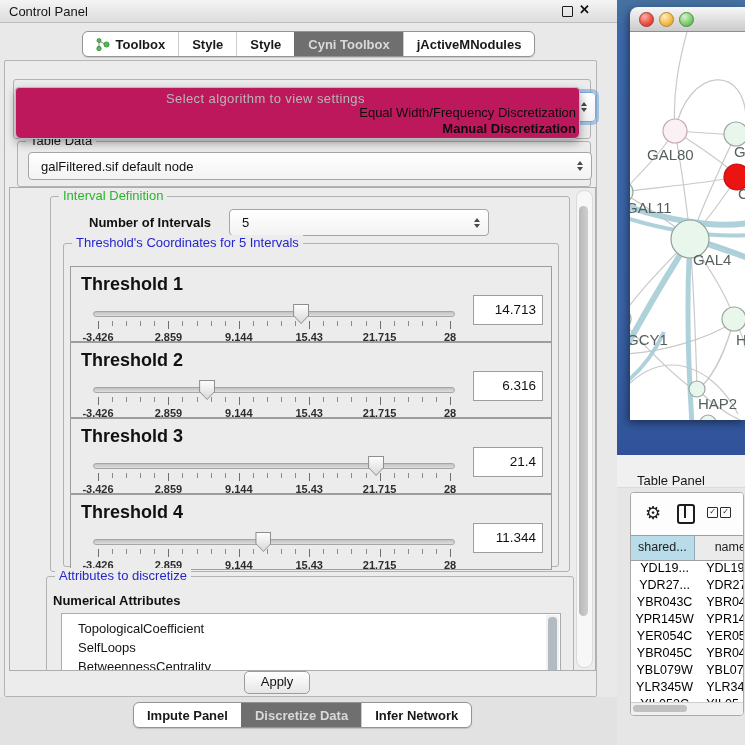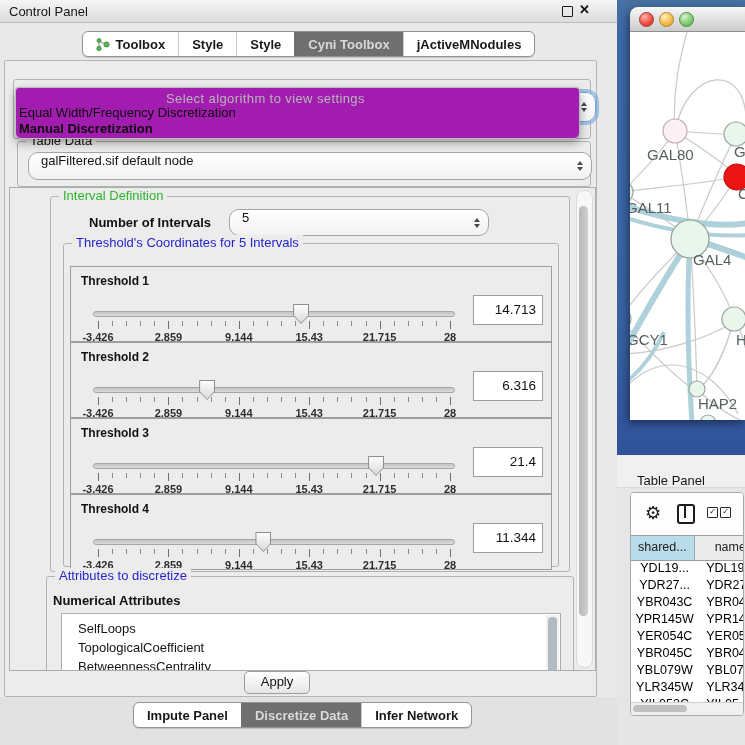--- a/index.html
+++ b/index.html
@@ -27,48 +27,48 @@
 
   #cp-content{position:absolute;left:4px;top:60px;width:591px;height:635px;
     background:#ececec;border:1px solid #b4b4b4;border-radius:2px;}
 
   .groupbox{position:absolute;border:1px solid #b2b2b2;border-radius:3px;}
   .gb-title{position:absolute;top:-9px;left:8px;background:#ececec;padding:0 4px;font-size:13px;color:#141414;white-space:nowrap;}
   .gb-title.bold{font-weight:bold;}
   .gb-title.green{color:#2db32d;}
   .gb-title.blue{color:#2525cf;}
 
-  .combo{position:absolute;background:linear-gradient(#ffffff,#f2f2f2);border:1px solid #a5a5a5;border-radius:10px;
-    font-size:13px;color:#111;display:flex;align-items:flex-start;padding-left:12px;}
+  .combo{position:absolute;background:linear-gradient(#ffffff,#f2f2f2);border:1px solid #a5a5a5;border-radius:4px;
+    font-size:13px;color:#111;display:flex;align-items:center;padding-left:12px;}
   .combo.focused{border-color:#7aa7d9;box-shadow:0 0 0 3px rgba(115,165,220,.6);}
   .stepper{position:absolute;right:8px;top:50%;transform:translateY(-50%);display:flex;flex-direction:column;align-items:center;gap:2px;}
   .arr-up{width:0;height:0;border-left:3.5px solid transparent;border-right:3.5px solid transparent;border-bottom:4.5px solid #4a4a4a;}
   .arr-dn{width:0;height:0;border-left:3.5px solid transparent;border-right:3.5px solid transparent;border-top:4.5px solid #4a4a4a;}
 
   
-  #algo-popup{position:absolute;left:14px;top:86px;width:563px;height:50px;background:#a21caf;
-    border:1px solid #bcbcbc;border-radius:4px 4px 6px 6px;box-shadow:0 4px 10px rgba(0,0,0,.35);z-index:6;}
+  #algo-popup{position:absolute;left:14px;top:86px;width:563px;height:50px;background:#be185d;
+    border:1px solid #bcbcbc;border-radius:4px 4px 6px 6px;box-shadow:0 4px 10px rgba(0,0,0,.35);z-index:6;text-align:right;}
   #popup-placeholder{position:absolute;left:150px;top:3px;font-size:13px;letter-spacing:.4px;color:#b7b7b7;}
   #popup-items{position:absolute;left:3px;top:17px;right:3px;}
   .popup-item{font-size:13px;color:#0c0c0c;line-height:15.5px;white-space:nowrap;}
   .popup-item.b{font-weight:bold;}
 
   
   #scrollpane{position:absolute;left:4px;top:126px;width:585px;height:482px;border:1px solid #adadad;overflow:hidden;background:#ececec;}
   #main-vscroll{position:absolute;right:2px;top:2px;width:15px;height:476px;background:#f7f7f7;border:1px solid #dadada;border-radius:8px;}
   #main-vscroll .vthumb{position:absolute;left:2px;top:15px;width:9px;height:410px;border-radius:5px;
     background:linear-gradient(90deg,#b8b8b8,#cfcfcf);}
 
   #interval-group{left:40px;top:8px;width:518px;height:374px;}
   #noi-label{position:absolute;left:38px;top:18px;font-size:13px;font-weight:bold;color:#111;}
   #noi-combo{left:178px;top:12px;width:246px;height:25px;}
   #thr-group{left:12px;top:46px;width:494px;height:322px;}
 
   .thr-panel{position:absolute;left:6px;width:480px;height:74px;border:1px solid #9d9d9d;background:#ececec;}
-  .thr-label{position:absolute;left:10px;top:7px;font-size:12px;font-weight:bold;color:#111;}
+  .thr-label{position:absolute;left:10px;top:7px;font-size:18px;font-weight:bold;color:#111;}
   .slider{position:absolute;left:22px;top:40px;width:362px;height:38px;}
   .track{position:absolute;left:0;right:0;top:4px;height:4px;border:1px solid #a6a6a6;border-radius:3px;background:linear-gradient(#c2c2c2,#dedede);}
   .tick{position:absolute;top:14px;width:1px;height:5px;background:#8a8a8a;}
   .tick.major{height:8px;background:#6f6f6f;}
   .ticklab{position:absolute;top:24px;width:60px;text-align:center;font-size:11px;font-weight:bold;color:#2e2e2e;}
   .thumb{position:absolute;top:-3px;width:16px;height:20px;clip-path:polygon(0 0,100% 0,100% 58%,50% 100%,0 58%);background:#8e8e8e;}
   .thumb-in{position:absolute;left:1px;top:1px;right:1px;bottom:1px;clip-path:polygon(0 0,100% 0,100% 58%,50% 100%,0 58%);background:linear-gradient(#fdfdfd,#d9d9d9);}
   .valbox{position:absolute;left:402px;top:28px;width:62px;height:28px;background:#fff;border:1px solid #9e9e9e;
     font-size:13.5px;color:#111;text-align:right;line-height:28px;padding-right:6px;}
 
@@ -365,22 +365,22 @@
             </div>
         </div>
       </div>
 
       <div class="groupbox" id="attr-group">
         <span class="gb-title blue">Attributes to discretize</span>
         <span id="attr-sublabel">Numerical Attributes</span>
         <div id="attr-list">
           <div class="pad"></div>
           <div id="attr-items">
+              <div class="attr-item">TopologicalCoefficient</div>
               <div class="attr-item">SelfLoops</div>
-              <div class="attr-item">TopologicalCoefficient</div>
               <div class="attr-item">BetweennessCentrality</div>
             </div>
           <div id="attr-vscroll">
               <div class="vthumb"></div>
             </div>
         </div>
       </div>
 
       <div id="main-vscroll">
           <div class="vthumb"></div>

